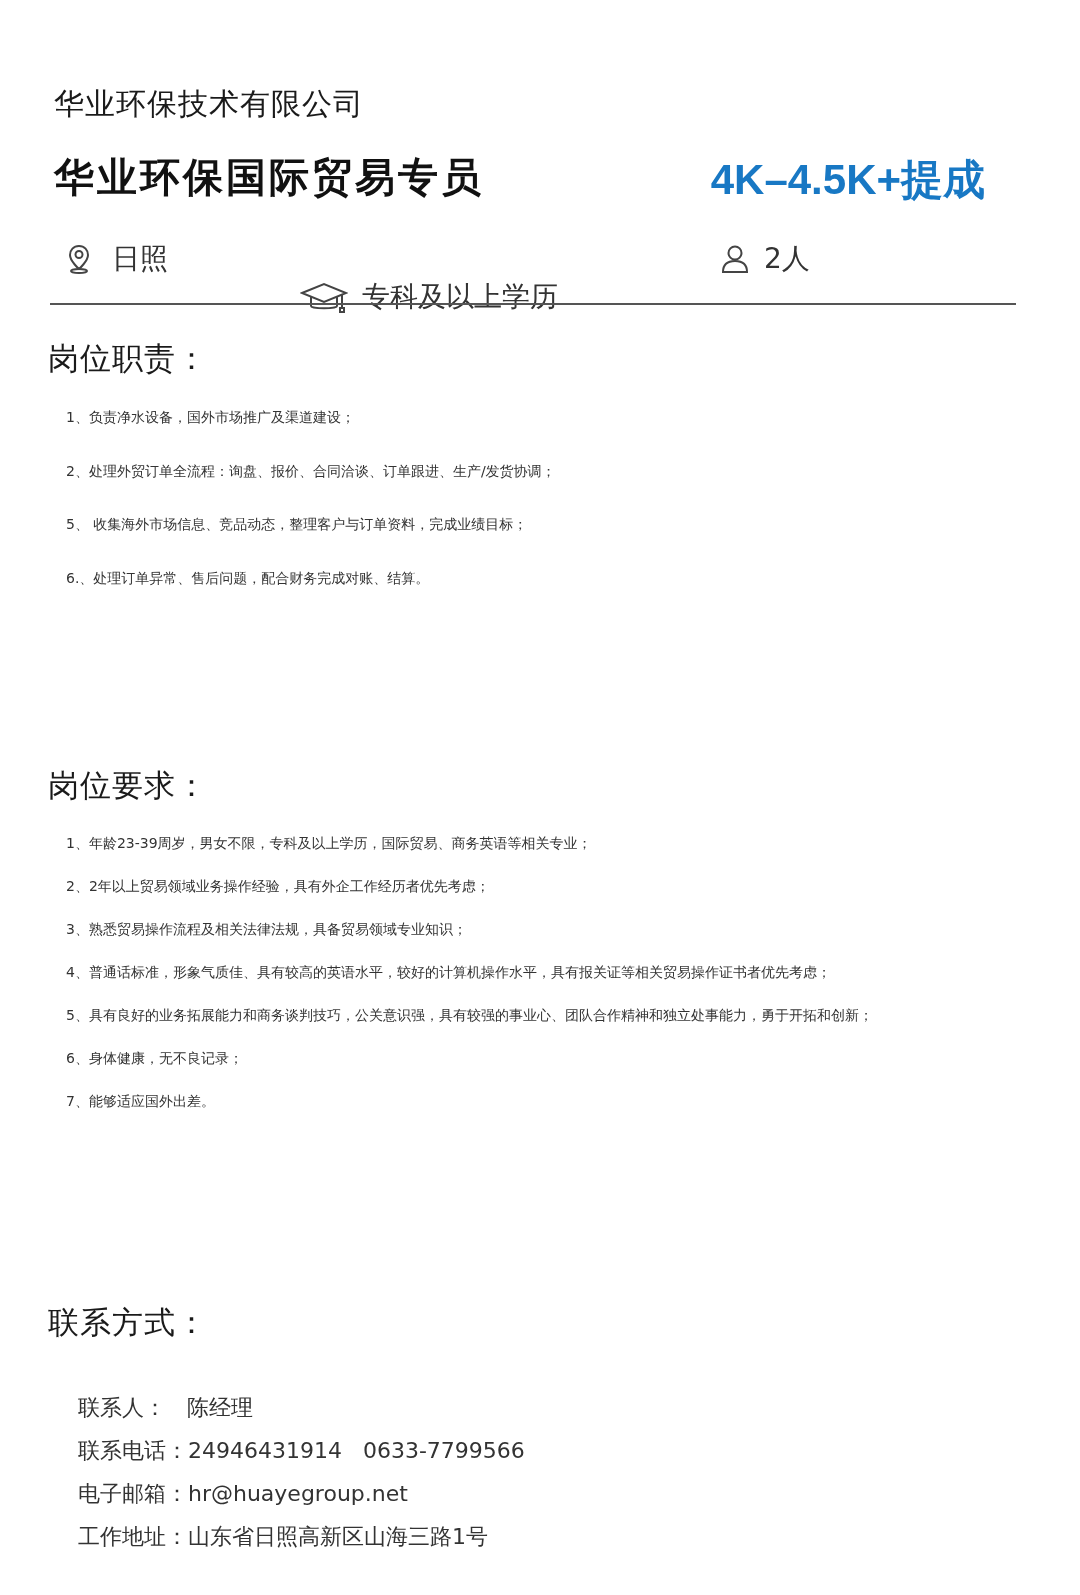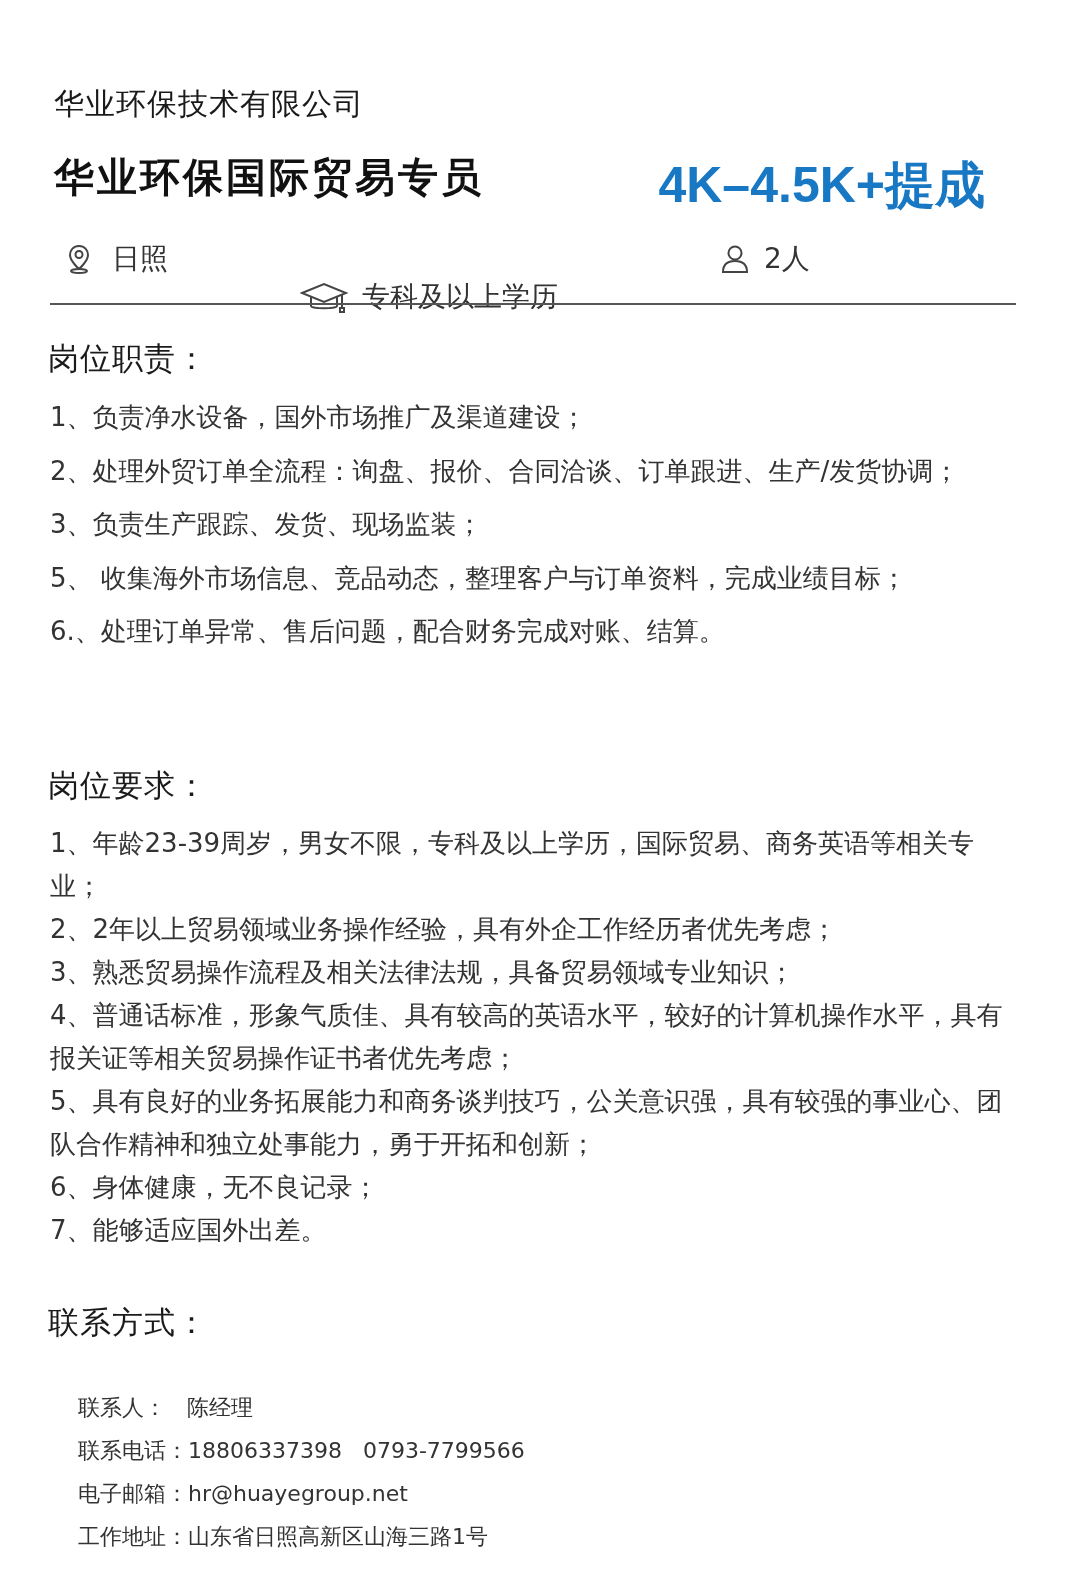--- a/index.html
+++ b/index.html
@@ -1,33 +1,33 @@
 <!DOCTYPE html>
 <html><head>
   <meta charset="utf-8">
   <style>
     * { box-sizing: border-box; margin: 0; padding: 0; }
     html, body { width: 1080px; height: 1595px; background: #ffffff; overflow: hidden; }
     body { font-family: "DejaVu Sans", "Liberation Sans", sans-serif; color: #222; position: relative; }
 
     .company { position: absolute; left: 54px; top: 84px; font-size: 30px; color: #1a1a1a; letter-spacing: 1px; }
     .job-title { position: absolute; left: 54px; top: 150px; font-size: 40px; font-weight: bold; color: #111; letter-spacing: 3px; }
-    .salary { position: absolute; right: 95px; top: 152px; font-size: 50px; font-weight: bold; color: #1878c4; font-family: "Liberation Sans", "DejaVu Sans", sans-serif; }
+    .salary { position: absolute; right: 95px; top: 152px; font-size: 42px; font-weight: bold; color: #1878c4; font-family: "Liberation Sans", "DejaVu Sans", sans-serif; }
 
     .meta-row { position: absolute; left: 66px; top: 240px; width: 960px; height: 44px; }
     .meta-item { position: absolute; top: 0; display: flex; align-items: center; font-size: 28px; color: #333; }
     .meta-item svg { margin-right: 14px; }
     .meta-loc { left: 0; gap: 6px; }
     .meta-edu { left: 234px; margin-top: 38px; }
     .meta-num { left: 654px; }
 
     .divider { position: absolute; left: 50px; top: 303px; width: 966px; height: 2px; background: #555; }
 
     .section-title { position: absolute; left: 48px; font-size: 31px; color: #1a1a1a; letter-spacing: 1px; }
-    .list { position: absolute; left: 50px; width: 975px; font-size: 26px; color: #333; }
+    .list { position: absolute; left: 66px; width: 975px; font-size: 14px; color: #333; }
     .duties li { list-style: none; height: 53.5px; line-height: 30px; }
     .reqs li { list-style: none; line-height: 43px; }
 
     .contact { position: absolute; left: 50px; top: 1354px; font-size: 22px; color: #333; }
     .contact .row { height: 43px; line-height: 36px; white-space: pre; }
     .contact .val { font-family: "DejaVu Sans", sans-serif; }
   </style>
 </head>
 <body>
 
@@ -61,21 +61,20 @@
     <span>2人</span>
   </div>
 </div>
 
 <div class="divider"></div>
 
 <div class="section-title" style="top:338px;">岗位职责：</div>
 <ul class="list duties" style="top:402px;">
   <li>1、负责净水设备，国外市场推广及渠道建设；</li>
   <li>2、处理外贸订单全流程：询盘、报价、合同洽谈、订单跟进、生产/发货协调；</li>
-  <li>3、负责生产跟踪、发货、现场监装；</li>
   <li>5、 收集海外市场信息、竞品动态，整理客户与订单资料，完成业绩目标；</li>
   <li>6.、处理订单异常、售后问题，配合财务完成对账、结算。</li>
 </ul>
 
 <div class="section-title" style="top:765px;">岗位要求：</div>
 <ul class="list reqs" style="top:822px;">
   <li>1、年龄23-39周岁，男女不限，专科及以上学历，国际贸易、商务英语等相关专业；</li>
   <li>2、2年以上贸易领域业务操作经验，具有外企工作经历者优先考虑；</li>
   <li>3、熟悉贸易操作流程及相关法律法规，具备贸易领域专业知识；</li>
   <li>4、普通话标准，形象气质佳、具有较高的英语水平，较好的计算机操作水平，具有报关证等相关贸易操作证书者优先考虑；</li>
@@ -83,21 +82,21 @@
   <li>6、身体健康，无不良记录；</li>
   <li>7、能够适应国外出差。</li>
 </ul>
 
 <div class="section-title" style="top:1302px;">联系方式：</div>
 <div class="contact">
   <div class="row">
     <span>联系人：</span><span>   </span><span>陈经理</span>
   </div>
   <div class="row">
-    <span>联系电话：</span><span class="val">18806337398   0793-7799566</span>
+    <span>联系电话：</span><span class="val">24946431914   0633-7799566</span>
   </div>
   <div class="row">
     <span>电子邮箱：</span><span class="val">hr@huayegroup.net</span>
   </div>
   <div class="row">
     <span>工作地址：</span><span>山东省日照高新区山海三路1号</span>
   </div>
 </div>
 
 </body></html>

